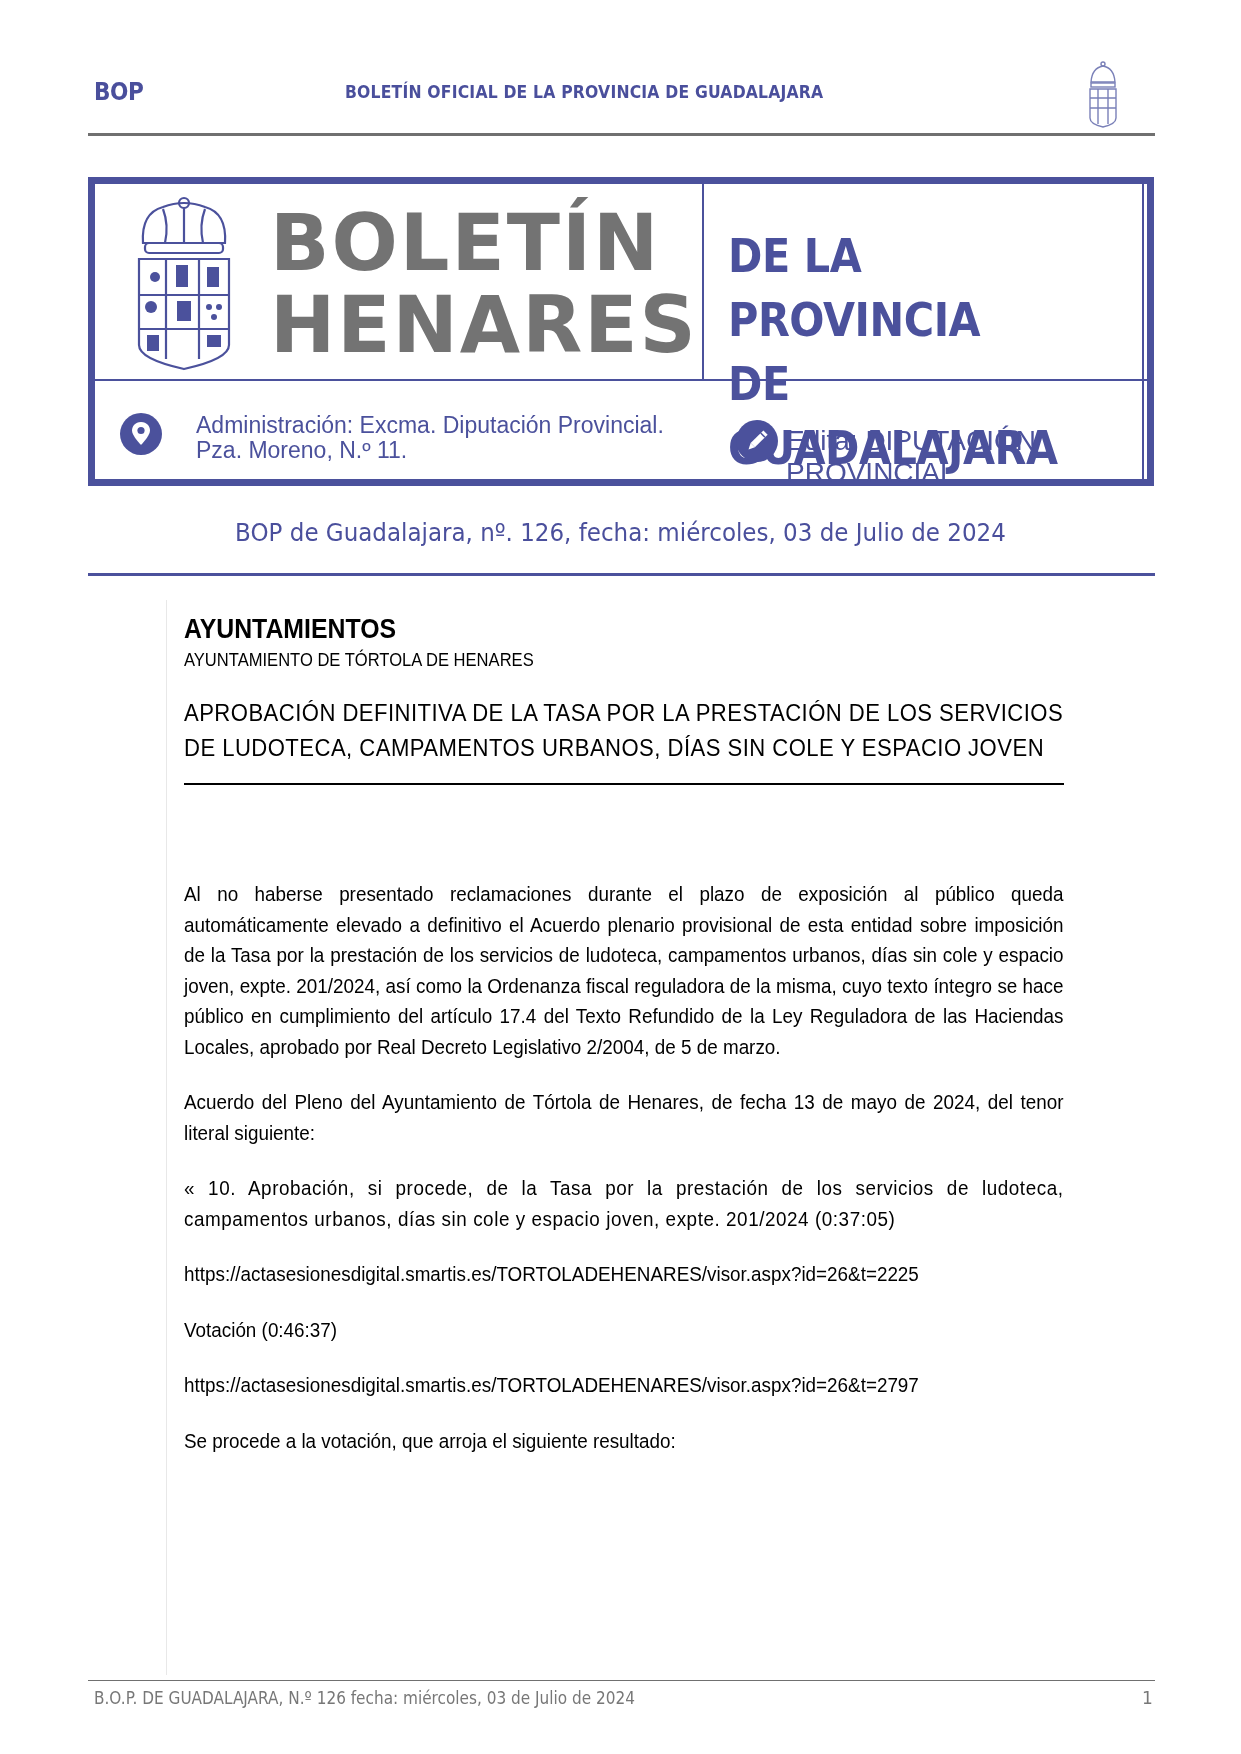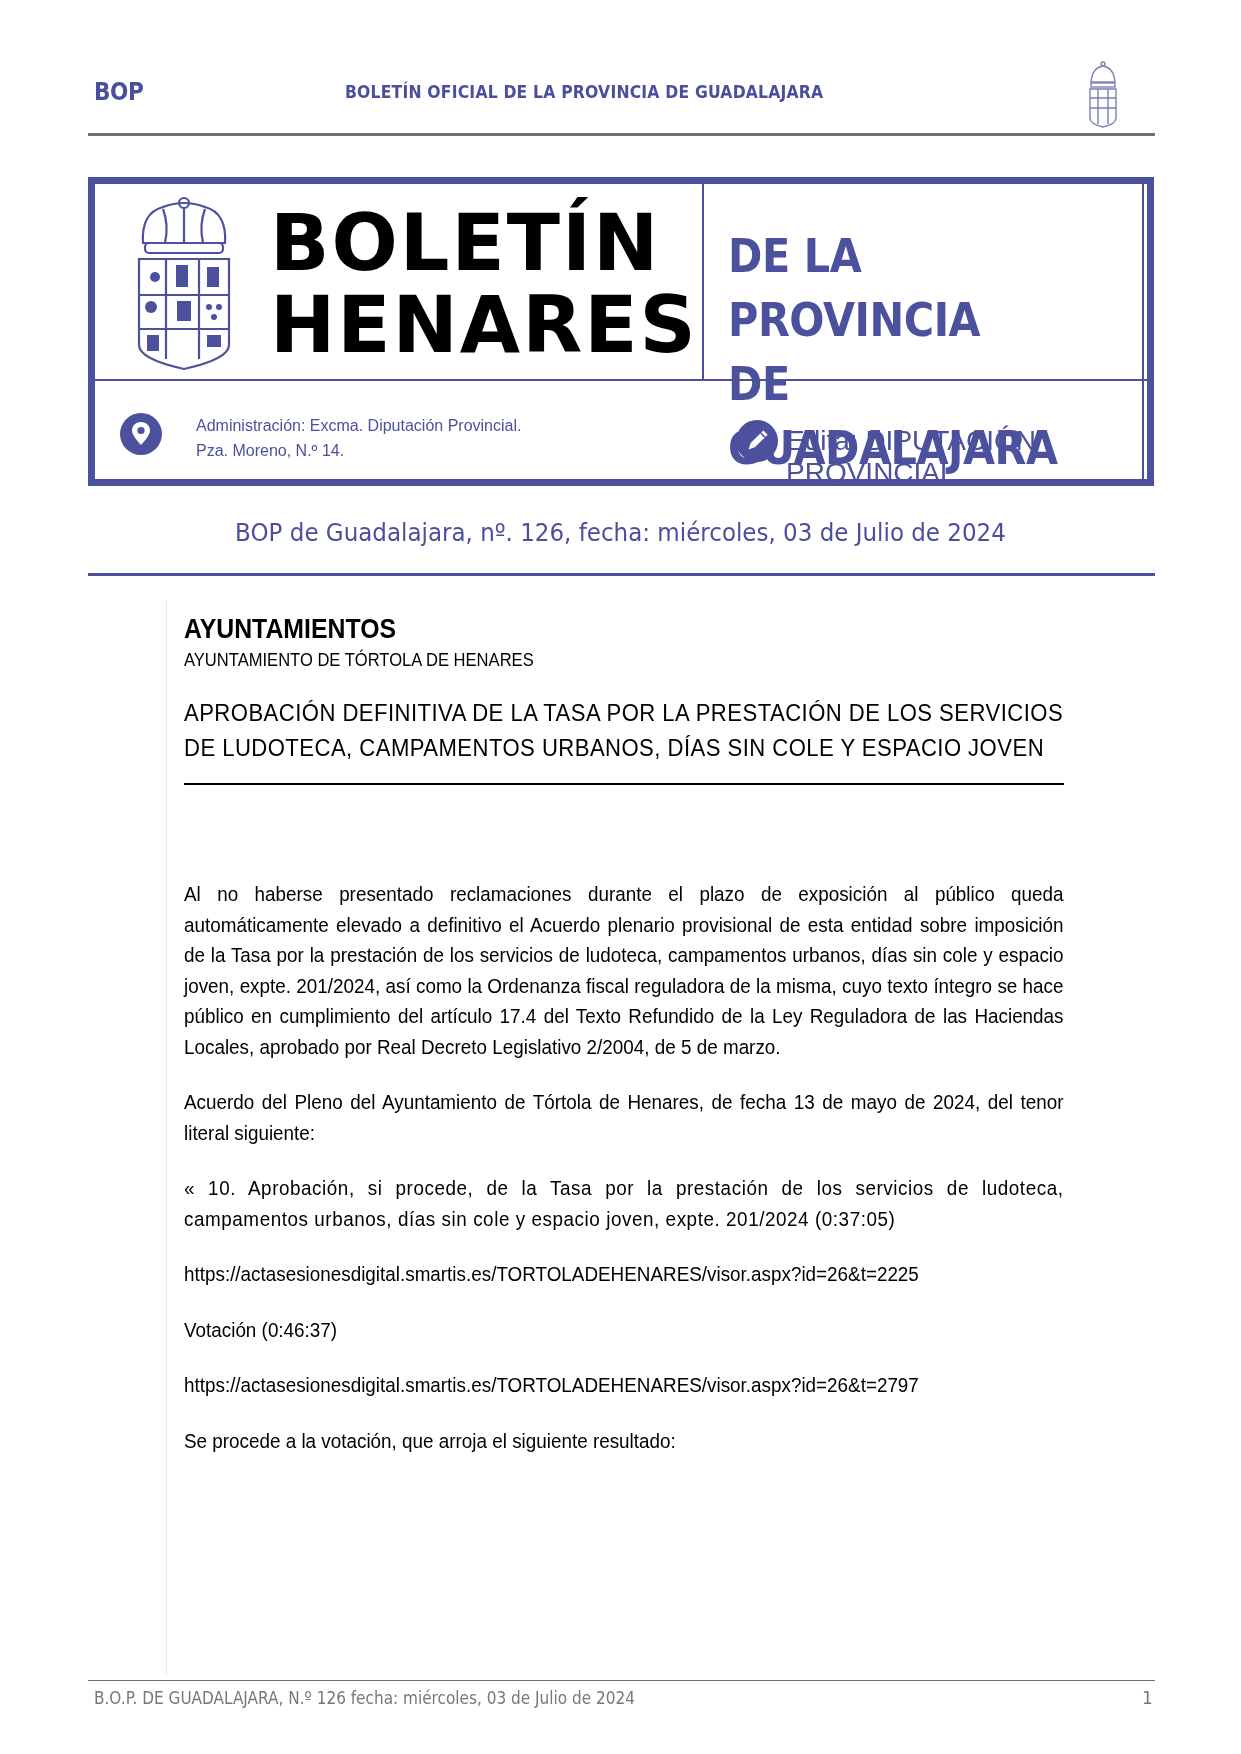--- a/index.html
+++ b/index.html
@@ -16,27 +16,27 @@
   .hdr-rule { left: 88px; top: 133px; width: 1067px; height: 3px; background: #707070; }
 
   
   .banner { left: 88px; top: 177px; width: 1066px; height: 309px; box-sizing: border-box;
             border: 7px solid #4b519c; }
   .banner-inner-right { position: absolute; right: 3px; top: 0; bottom: 0; width: 2px; background: #4b519c; }
   .banner-hdiv { position: absolute; left: 0; right: 0; top: 195px; height: 2px; background: #4b519c; }
   .banner-vdiv { position: absolute; left: 607px; top: 0; width: 2px; height: 197px; background: #4b519c; }
   .banner-crest { position: absolute; left: 38px; top: 11px; width: 102px; height: 176px; }
   .banner-boletin { position: absolute; left: 175px; top: 18px; font-family: "DejaVu Sans", sans-serif;
-                    font-weight: bold; font-size: 78px; line-height: 82px; color: #000000; letter-spacing: 2px; }
+                    font-weight: bold; font-size: 78px; line-height: 82px; color: #737373; letter-spacing: 2px; }
   .banner-prov { position: absolute; left: 633px; top: 40px; font-family: "DejaVu Sans", sans-serif;
                  font-weight: bold; font-size: 46px; line-height: 64px; color: #4b519c; letter-spacing: -0.5px;
                  transform: scaleX(0.9); transform-origin: left; }
   .banner-icon { position: absolute; width: 42px; height: 42px; border-radius: 50%; background: #4b519c; }
   .banner-admin { position: absolute; left: 101px; top: 229px; font-family: "Liberation Sans", sans-serif;
-                  font-size: 16px; line-height: 25px; color: #4b519c; }
+                  font-size: 23px; line-height: 25px; color: #4b519c; }
   .banner-edita { position: absolute; left: 691px; top: 241px; font-family: "Liberation Sans", sans-serif;
                   font-size: 28px; color: #4b519c; }
 
   
   .issue { left: 0; width: 1241px; top: 518px; text-align: center; font-family: "DejaVu Sans", sans-serif;
            font-size: 25px; color: #4a4f9c; transform: scaleX(0.92); }
   .issue-rule { left: 88px; top: 573px; width: 1067px; height: 3px; background: #4b519c; }
 
   
   .side-line { left: 166px; top: 600px; width: 1px; height: 1075px; background: #e8e8e8; }
@@ -110,21 +110,21 @@
   </div>
 
   <div class="banner-icon" style="left:25px; top:229px;">
     <svg width="42" height="42" viewBox="0 0 42 42">
       <path d="M21 9 C15 9 12 13.5 12 17.5 C12 23 21 32 21 32 C21 32 30 23 30 17.5 C30 13.5 27 9 21 9 Z" fill="#fff"></path>
       <circle cx="21" cy="17.5" r="3.6" fill="#4b519c"></circle>
     </svg>
   </div>
   <div class="banner-admin">
     <div>Administración: Excma. Diputación Provincial.</div>
-    <div>Pza. Moreno, N.º 14.</div>
+    <div>Pza. Moreno, N.º 11.</div>
   </div>
 
   <div class="banner-icon" style="left:641px; top:236px;">
     <svg width="42" height="42" viewBox="0 0 42 42">
       <g transform="rotate(45 21 21)">
         <rect x="18" y="9" width="6" height="18" fill="#fff"></rect>
         <path d="M18 27 L24 27 L21 33 Z" fill="#fff"></path>
         <rect x="18" y="12" width="6" height="1.5" fill="#4b519c"></rect>
       </g>
     </svg>

